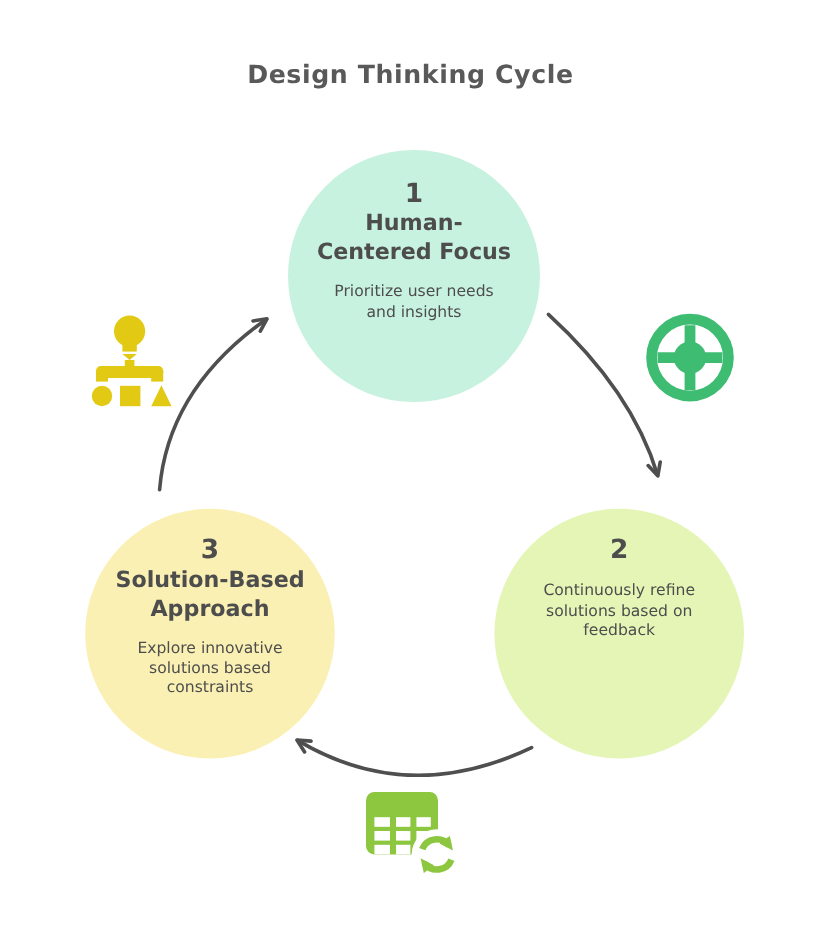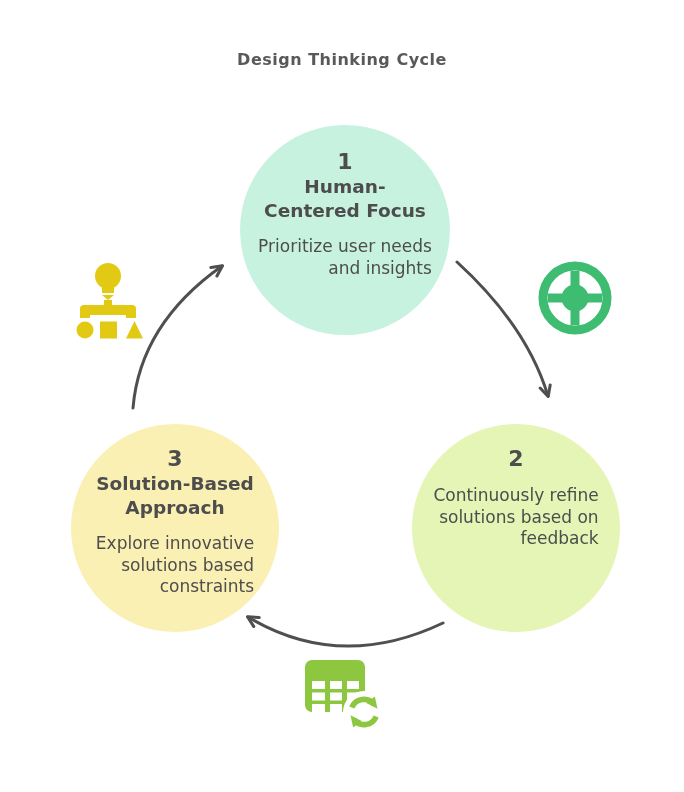--- a/index.html
+++ b/index.html
@@ -5,40 +5,40 @@
   html,body{margin:0;padding:0;}
   body{
     width:684px;height:792px;
     background:var(--bg,#ffffff);
     font-family:"DejaVu Sans", sans-serif;
     position:relative;overflow:hidden;
   }
   .stage{position:absolute;inset:0;width:684px;height:792px;}
   .diagram-title{
     position:absolute;left:0;top:50px;width:684px;
-    text-align:center;font-size:16px;font-weight:bold;
+    text-align:center;font-size:21px;font-weight:bold;
     letter-spacing:0.5px;color:var(--title,#595959);
   }
   .node{
     position:absolute;border-radius:50%;
     box-sizing:border-box;border:3px solid #ffffff;
     display:flex;flex-direction:column;align-items:center;
     text-align:center;color:var(--text,#4d4d4d);
   }
   .node-1{left:237px;top:122px;width:216px;height:216px;padding-top:24px;}
   .node-2{left:409px;top:421px;width:214px;height:214px;padding-top:22px;}
   .node-3{left:68px;top:421px;width:214px;height:214px;padding-top:22px;}
   .node-number{font-size:22px;font-weight:bold;line-height:1.2;}
   .node-title{
     font-size:18.5px;font-weight:bold;line-height:1.3;
     white-space:pre-line;max-width:196px;
   }
   .node-desc{
-    font-size:17px;line-height:1.25;margin-top:13px;
-    white-space:pre-line;max-width:180px;color:var(--text,#4d4d4d);text-align:right;
+    font-size:13px;line-height:1.25;margin-top:13px;
+    white-space:pre-line;max-width:180px;color:var(--text,#4d4d4d);
   }
   .arrows{position:absolute;left:0;top:0;}
   .icon{position:absolute;}
   .icon-idea{left:73px;top:257px;}
   .icon-target{left:535px;top:258px;}
   .icon-table{left:301px;top:656px;}
 </style>
 </head>
 <body style="--bg: #ffffff; --title: #595959; --text: #4d4d4d;">
 

